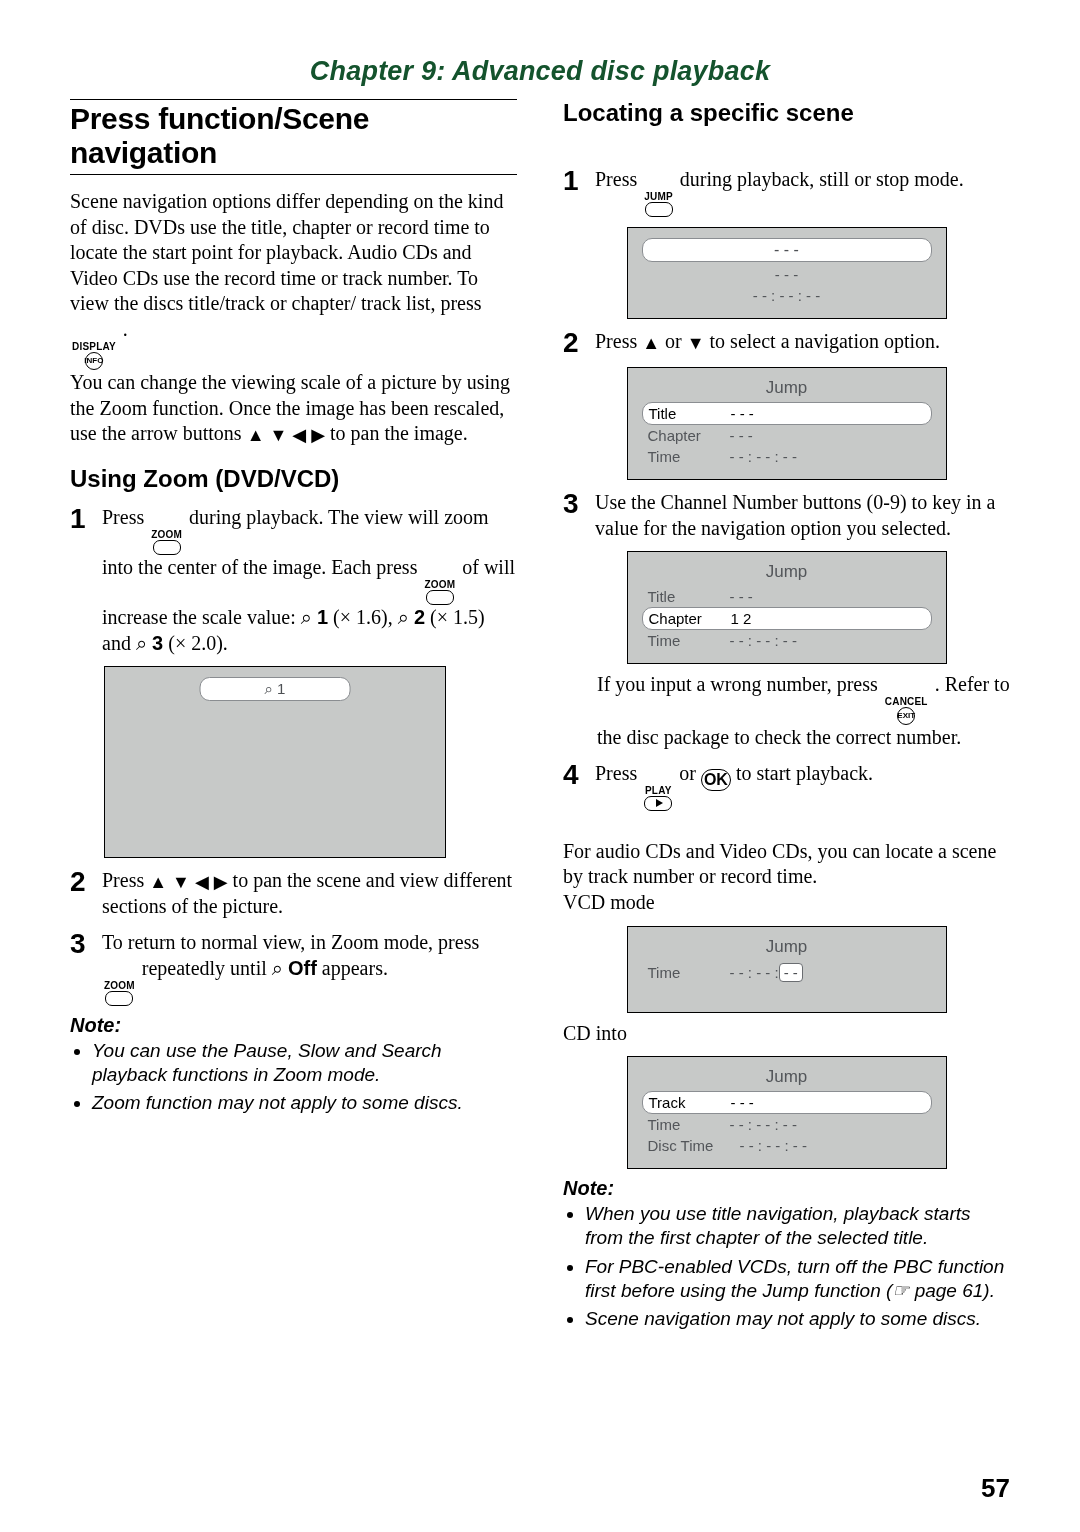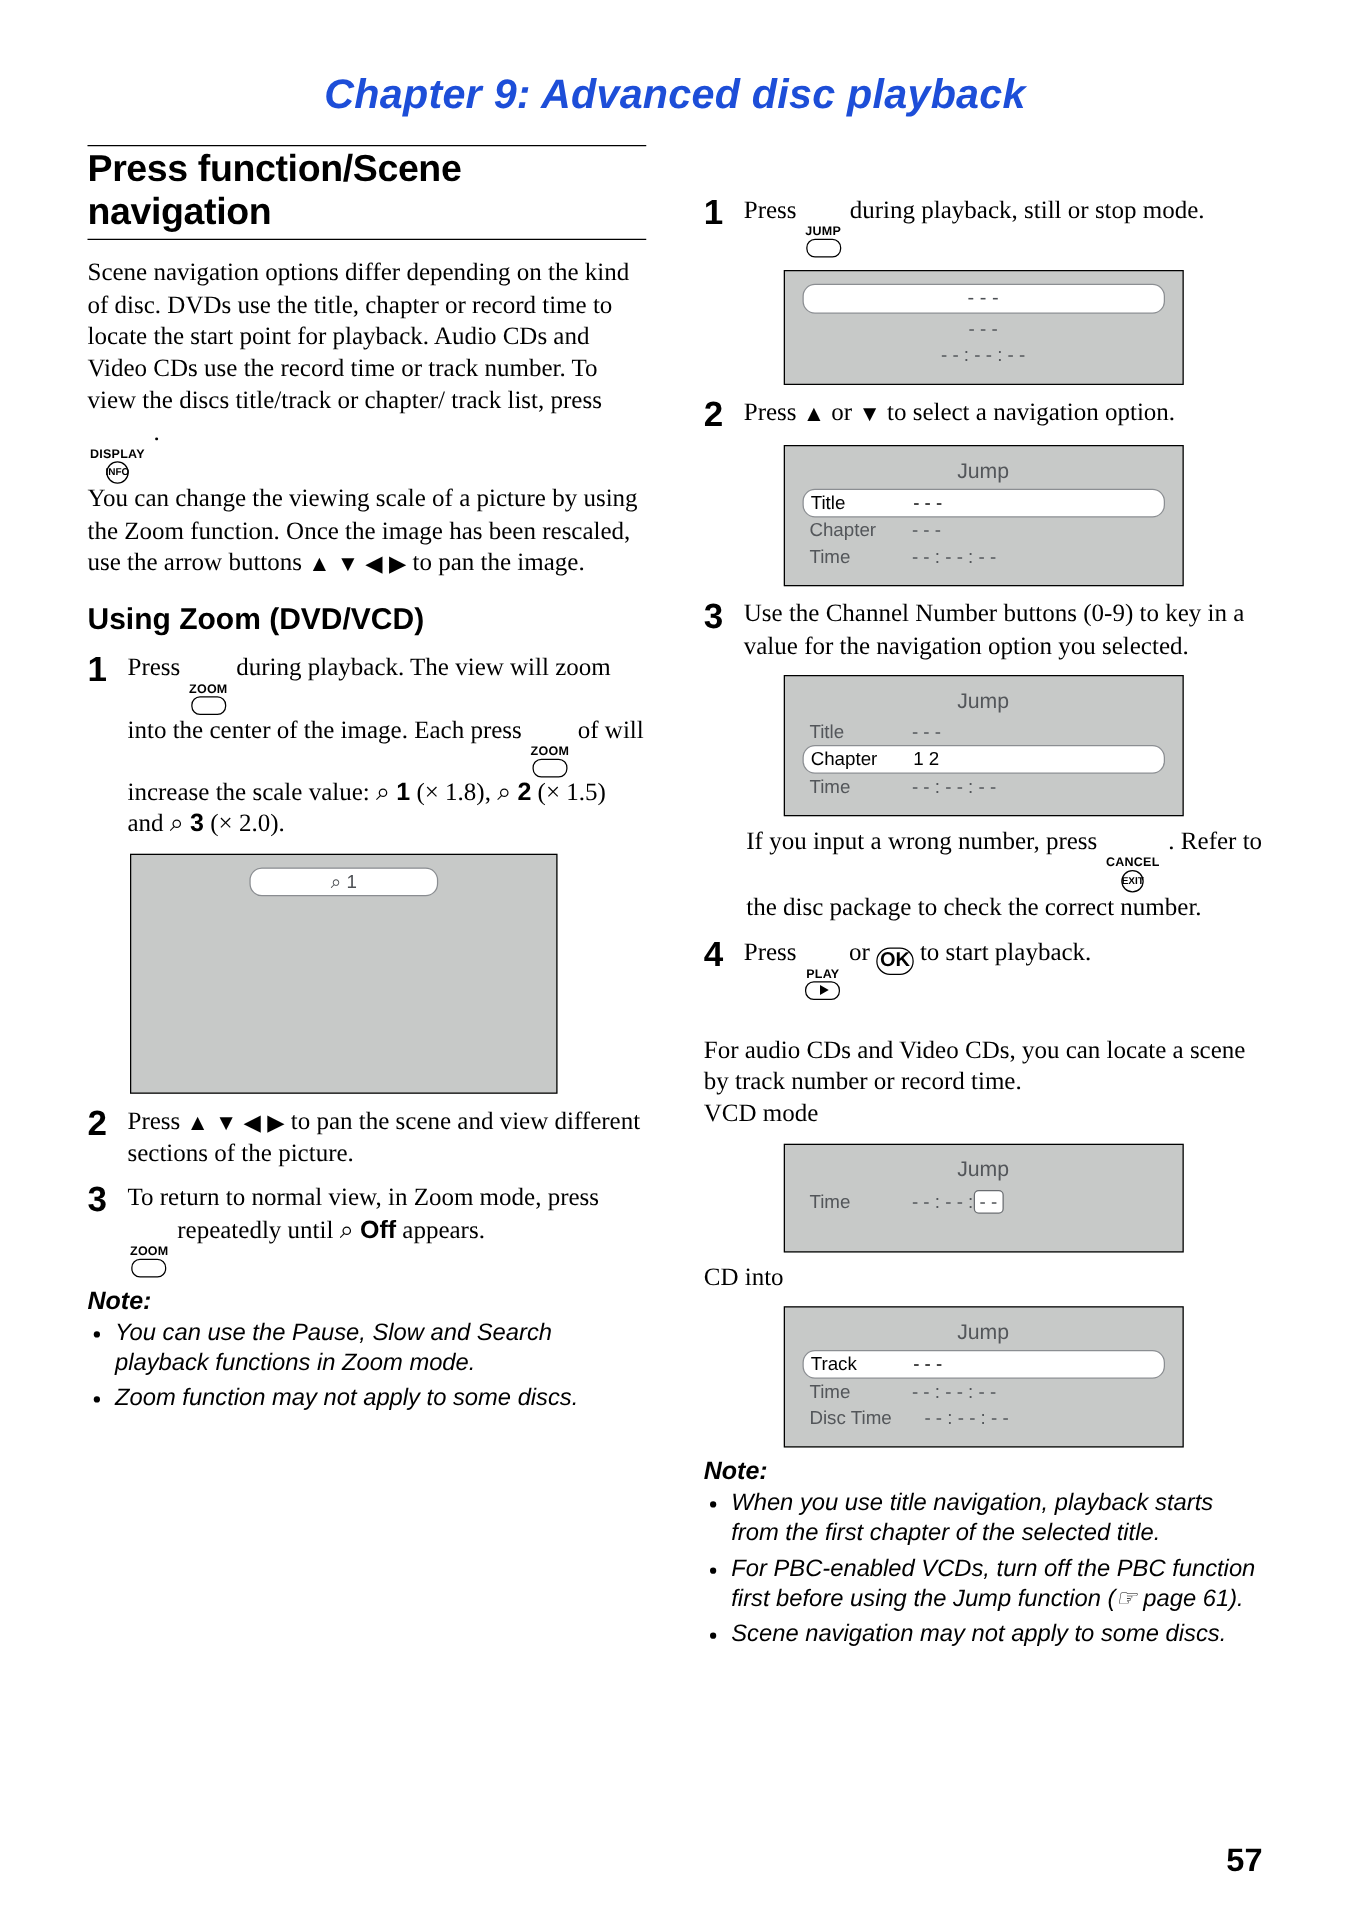--- a/index.html
+++ b/index.html
@@ -13,25 +13,25 @@
     width: 1080px;
     height: 1532px;
     position: relative;
     box-sizing: border-box;
     padding: 46px 70px 38px 70px;
   }
   .chapter-title {
     font-family: Arial, Helvetica, sans-serif;
     font-weight: 900;
     font-style: italic;
-    color: #1d4ed8;
-    font-size: 33px;
+    color: #14532d;
+    font-size: 27px;
     text-align: center;
     letter-spacing: 0.2px;
-    margin: 10px 0 22px 0;
+    margin: 10px 0 12px 0;
   }
   .cols {
     display: flex;
     gap: 46px;
   }
   .col { width: 50%; }
   .left .rule-top, .left .rule-bot {
     height: 1px; background: #000;
   }
   .section-title {
@@ -249,21 +249,21 @@
           <span class="key">
               <span class="lbl">ZOOM</span>
               <span class="pill"></span>
             </span>
           <span> during playback. The view will zoom into the center of the image. Each press </span>
           <span class="key">
               <span class="lbl">ZOOM</span>
               <span class="pill"></span>
             </span>
           <span> of will increase the scale value: </span>
-          <span class="mag">⌕</span> <b class="bold">1</b><span> (× 1.8), </span>
+          <span class="mag">⌕</span> <b class="bold">1</b><span> (× 1.6), </span>
           <span class="mag">⌕</span> <b class="bold">2</b><span> (× 1.5) and </span>
           <span class="mag">⌕</span> <b class="bold">3</b><span> (× 2.0).</span>
         </div>
       </div>
 
       <div class="zoom-osd">
         <div class="pill-row">⌕ 1</div>
       </div>
 
       <div class="step">
@@ -294,20 +294,21 @@
       </div>
 
       <div class="note-hdr">Note:</div>
       <ul class="note-list">
         <li>You can use the Pause, Slow and Search playback functions in Zoom mode.</li>
         <li>Zoom function may not apply to some discs.</li>
       </ul>
     </div>
 
     <div class="col right">
+      <div class="subsection-title" style="margin-top:0">Locating a specific scene</div>
 
       <div class="step" style="margin-top:40px">
         <div class="num">1</div>
         <div class="txt">
           <span>Press </span>
           <span class="key">
               <span class="lbl">JUMP</span>
               <span class="pill"></span>
             </span>
           <span> during playback, still or stop mode.</span>

